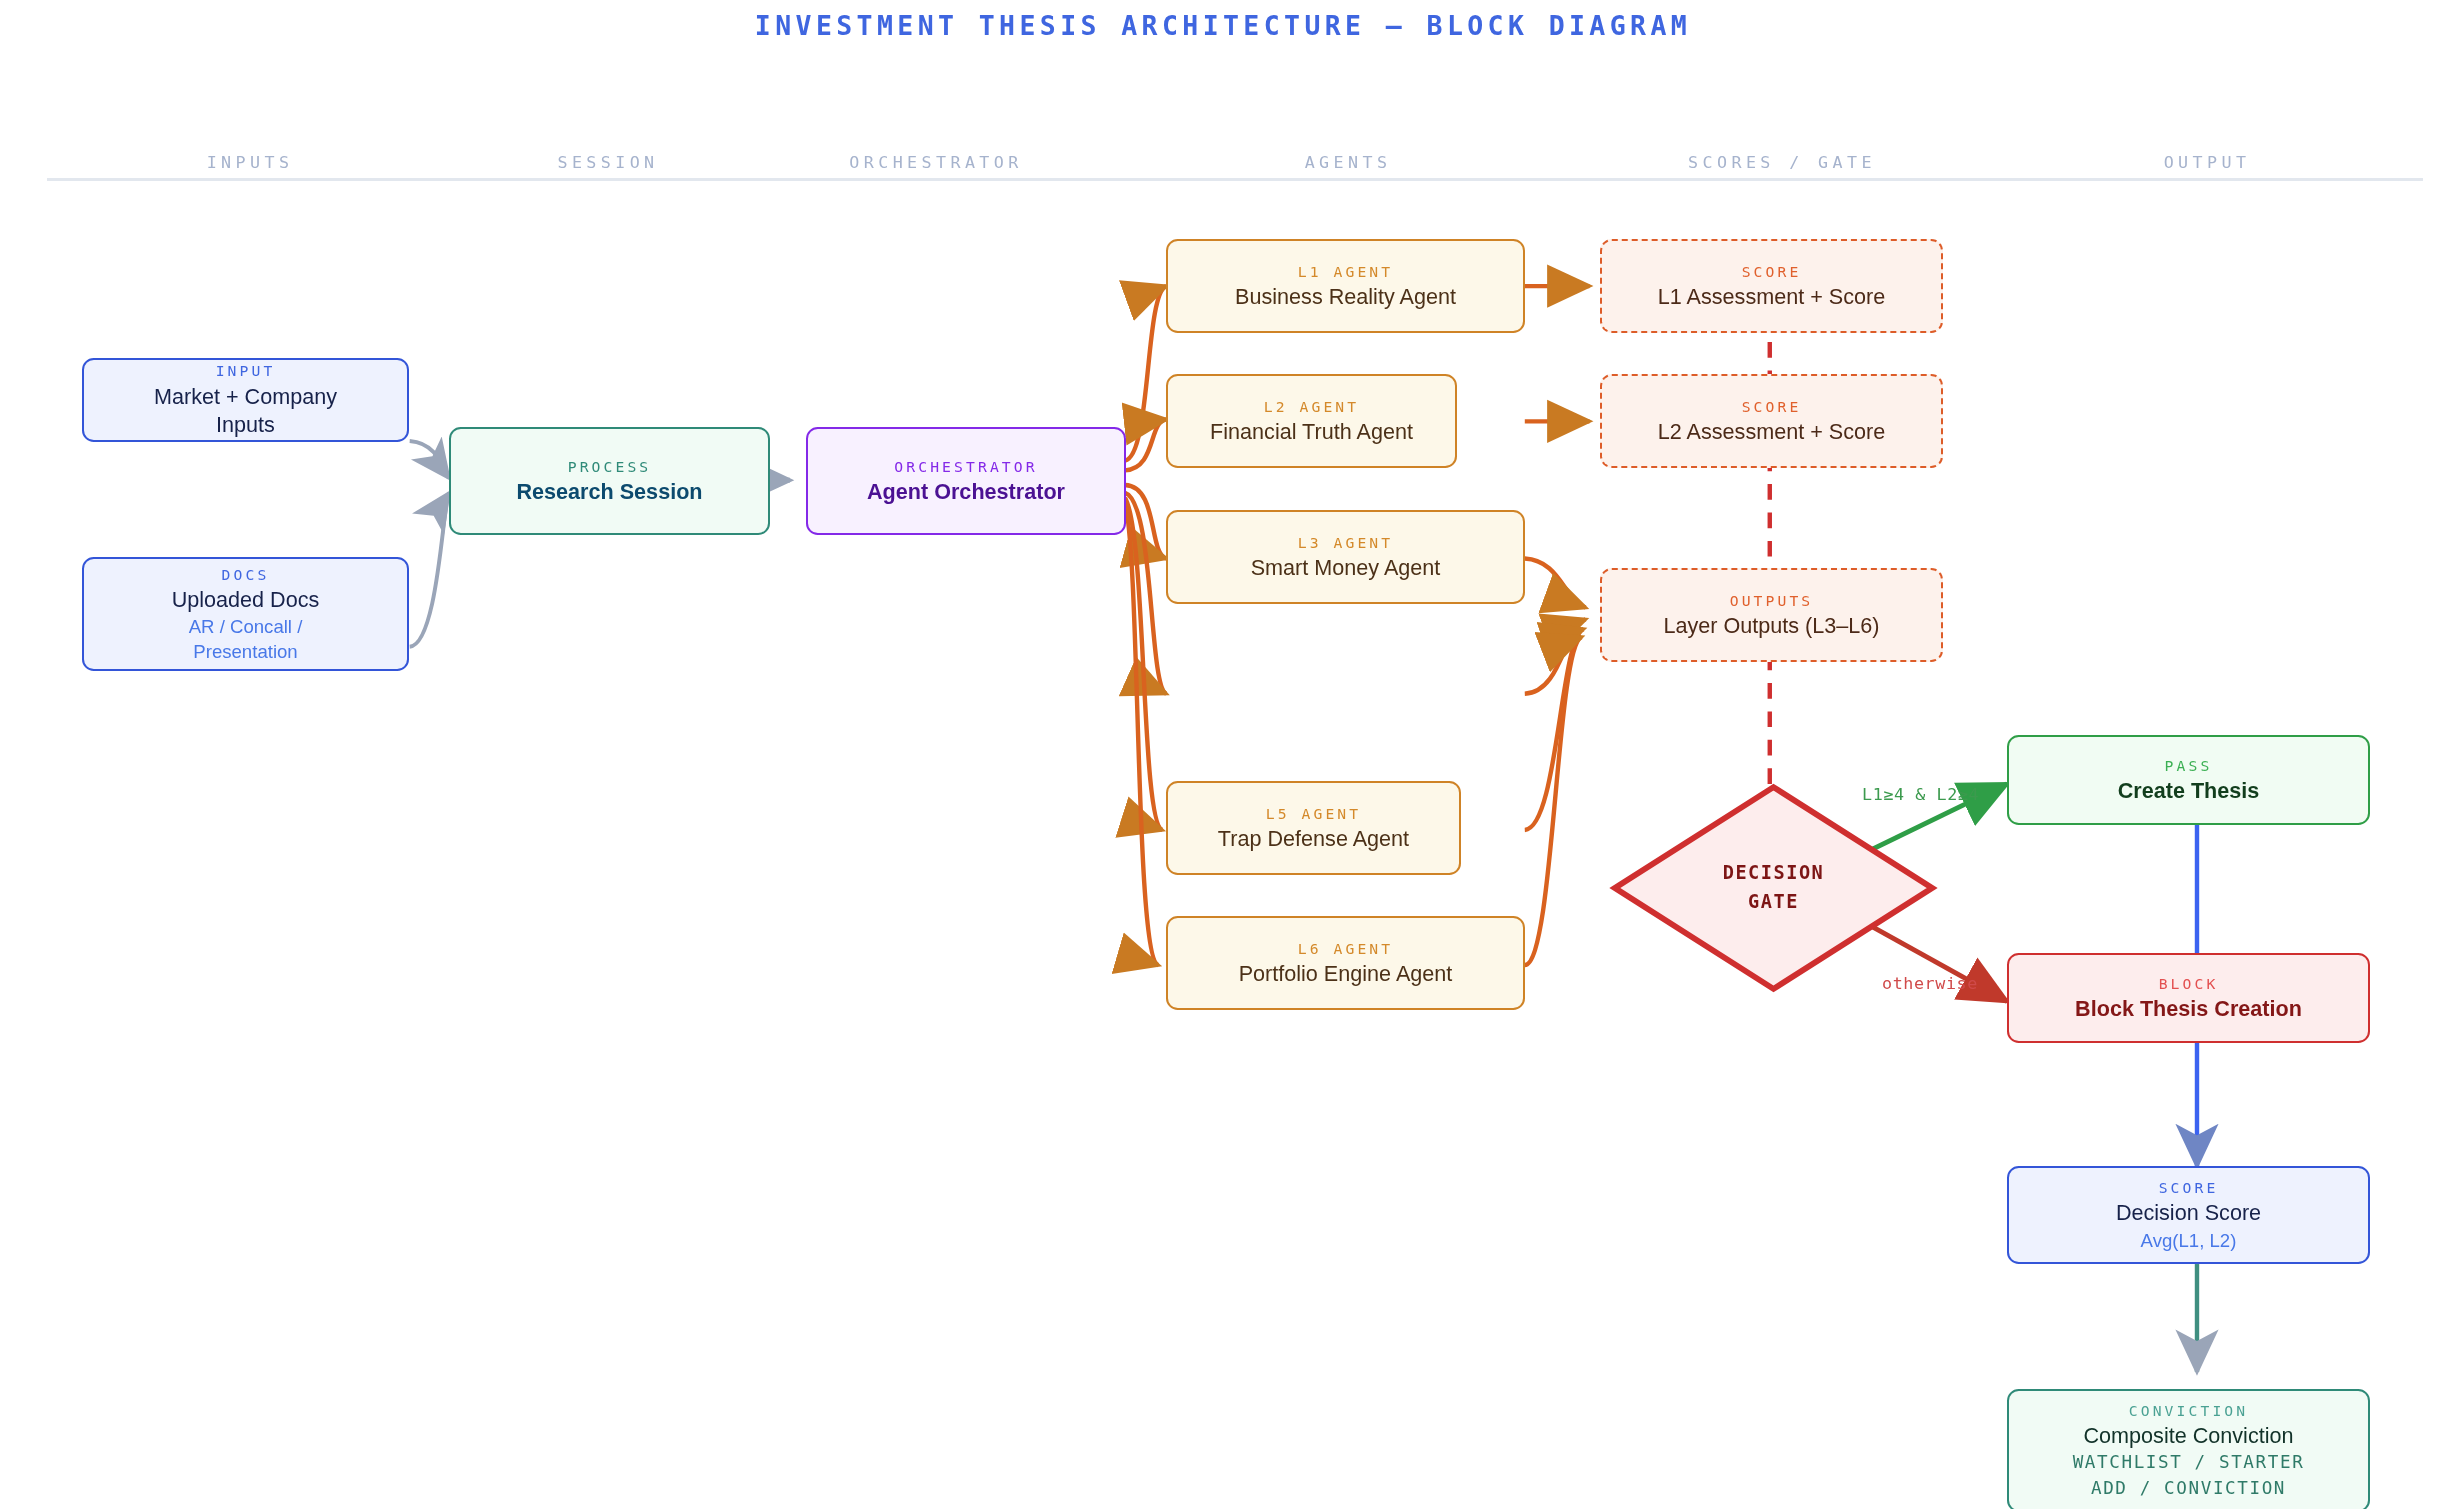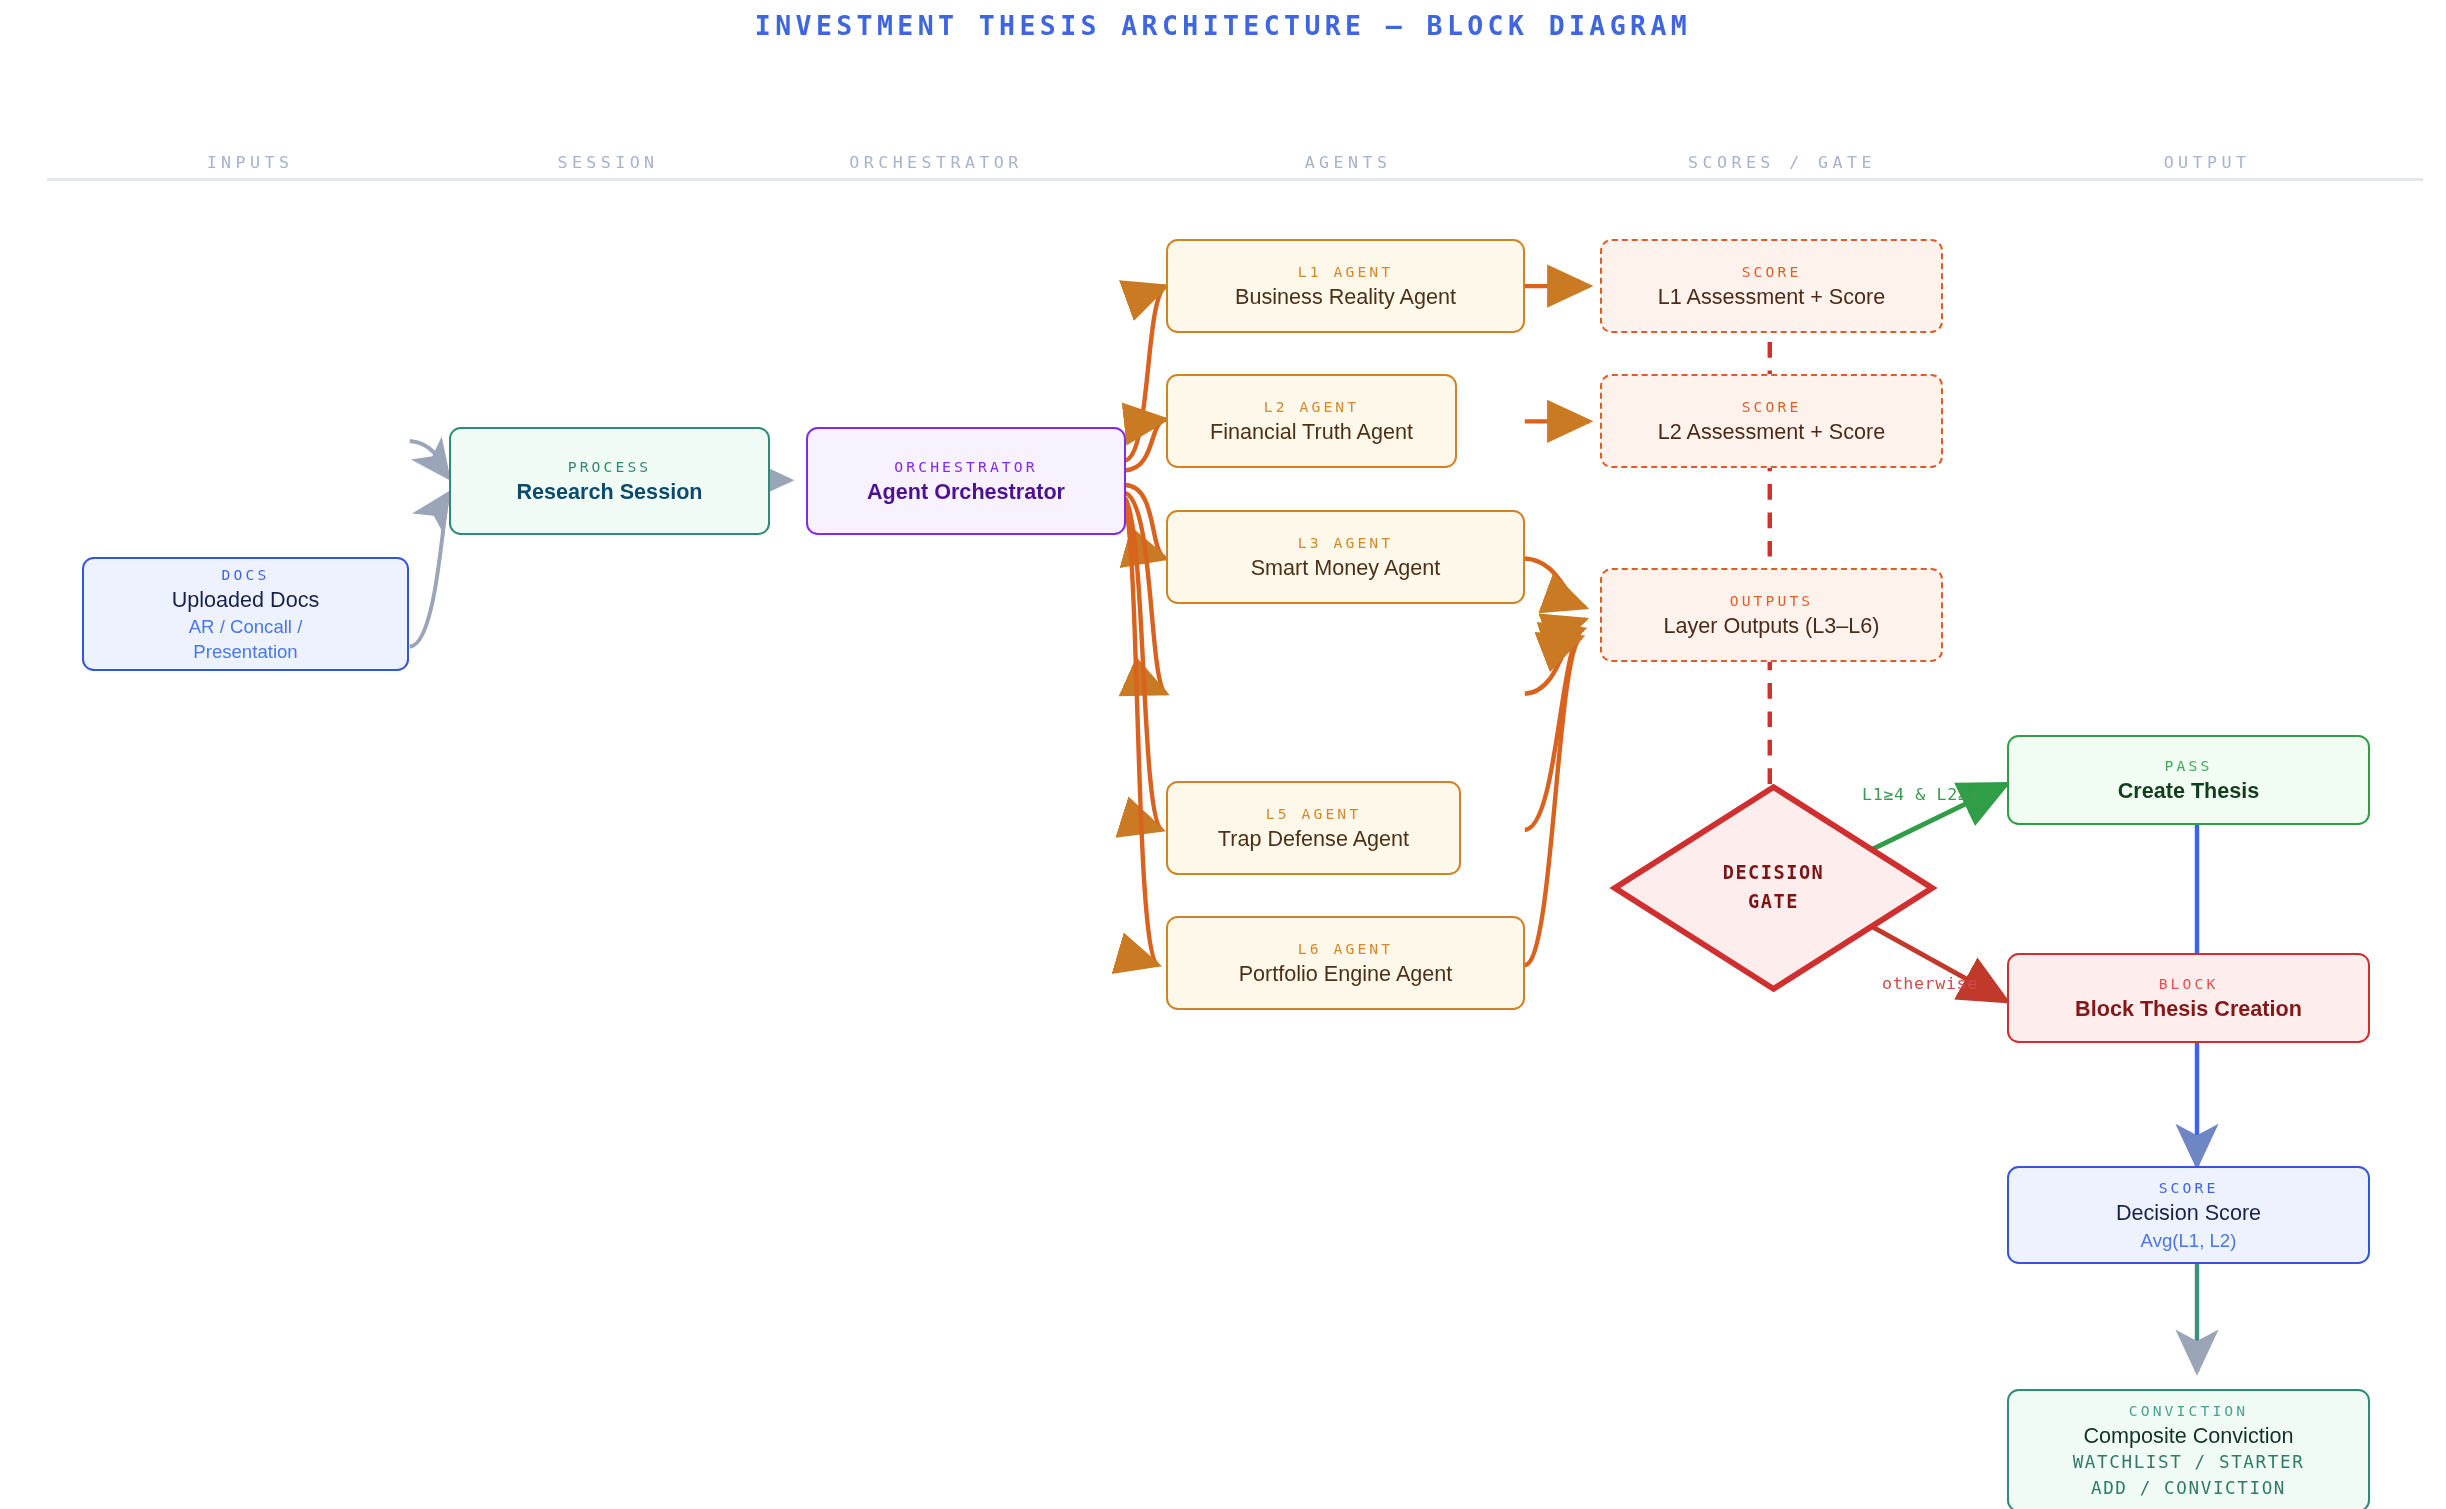--- a/index.html
+++ b/index.html
@@ -195,20 +195,25 @@
 
     <path d="M1846,898 L2048,800" fill="none" stroke="#2f9e47" stroke-width="5" marker-end="url(#ahGreen)"></path>
 
     <path d="M1846,910 L2048,1022" fill="none" stroke="#c0392b" stroke-width="5" marker-end="url(#ahRed)"></path>
 
     <path d="M2242,842 L2242,1190" fill="none" stroke="#3c63f0" stroke-width="4.5" marker-end="url(#ahBlue)"></path>
 
     <path d="M2242,1290 L2242,1400" fill="none" stroke="#3f8f80" stroke-width="4.5" marker-end="url(#ahTeal)"></path>
   </svg>
 
+  <div class="node t-blue" style="left:82px;top:358px;width:327px;height:84px;">
+    <div class="kicker">INPUT</div>
+    <div class="label">Market + Company</div>
+    <div class="label">Inputs</div>
+  </div>
 
   <div class="node t-blue" style="left:82px;top:557px;width:327px;height:114px;">
     <div class="kicker">DOCS</div>
     <div class="label">Uploaded Docs</div>
     <div class="sub">AR / Concall /</div>
     <div class="sub">Presentation</div>
   </div>
 
   <div class="node t-teal" style="left:449px;top:427px;width:321px;height:108px;">
     <div class="kicker">PROCESS</div>

